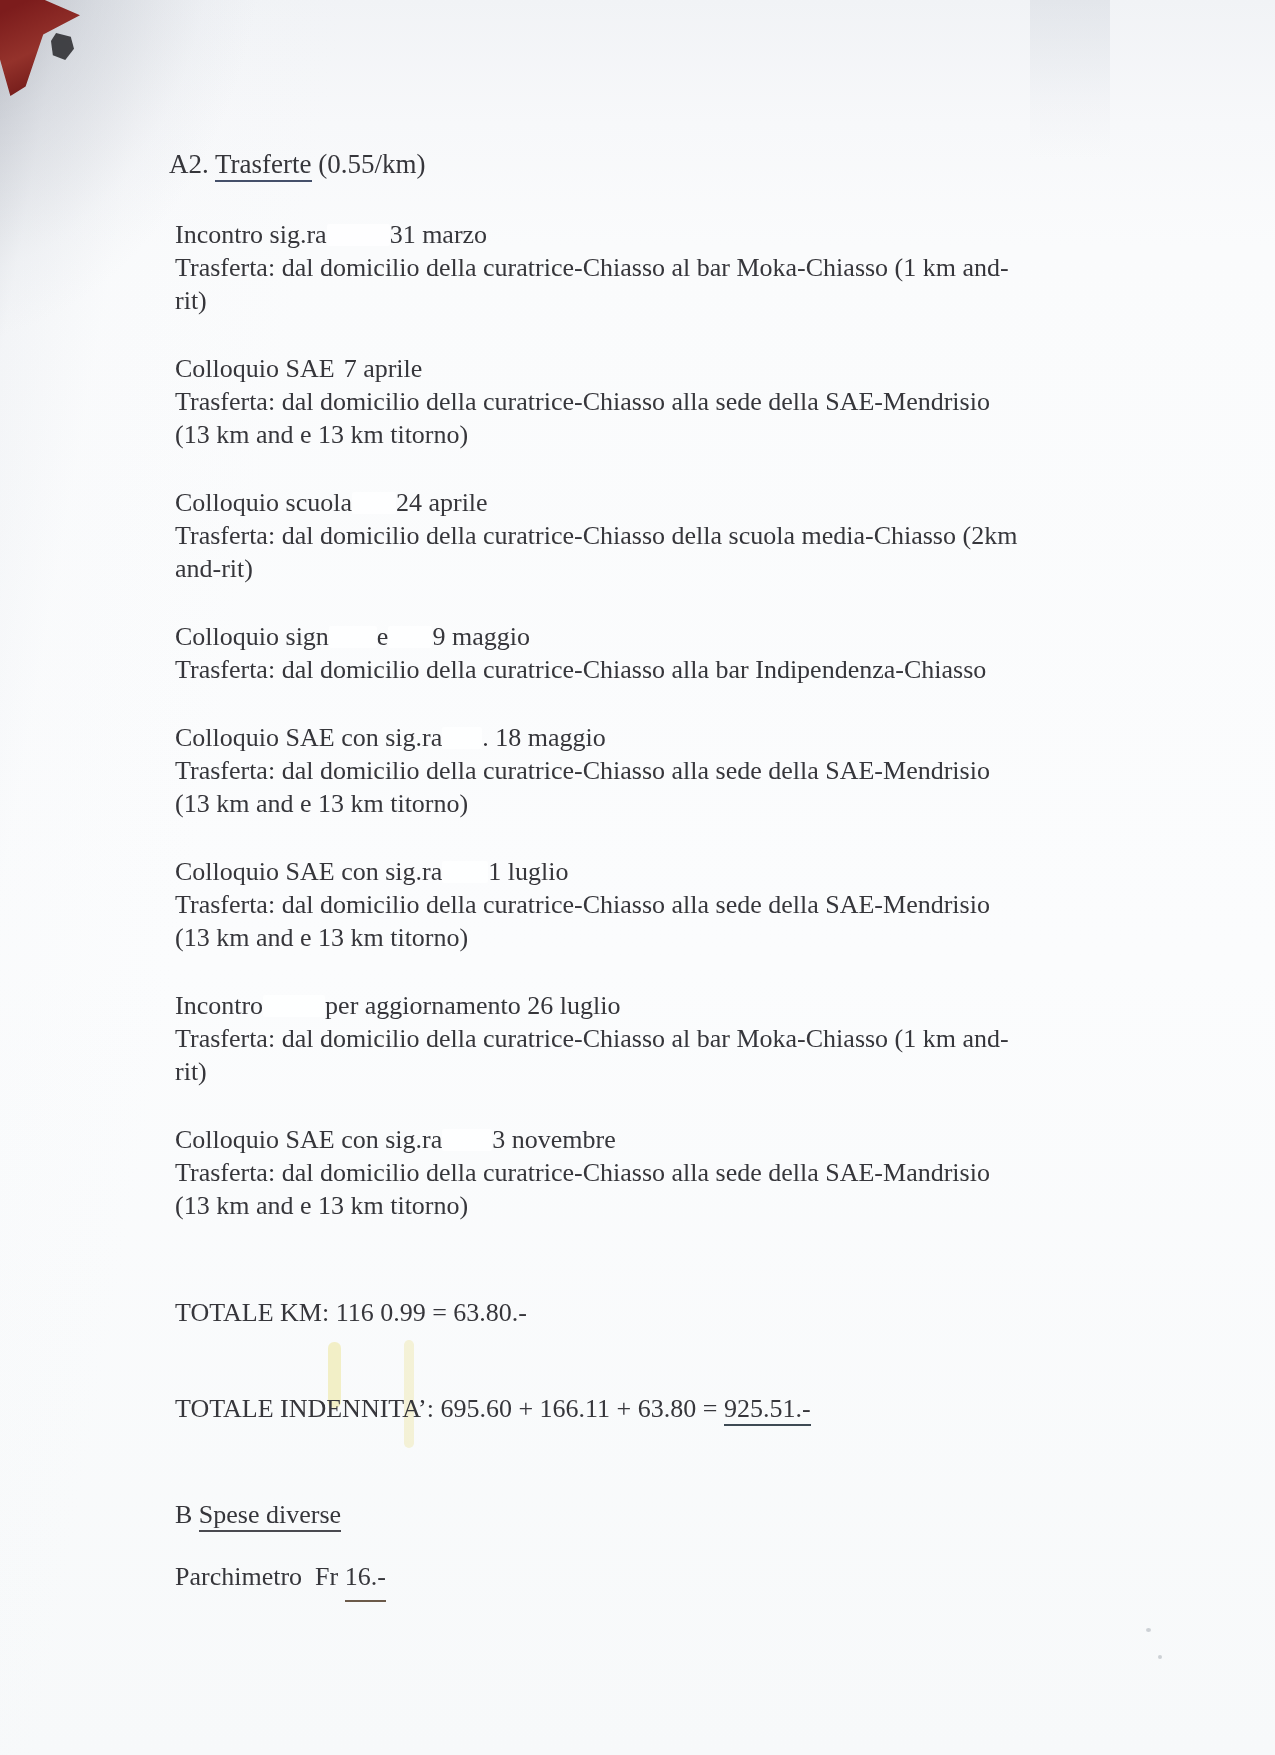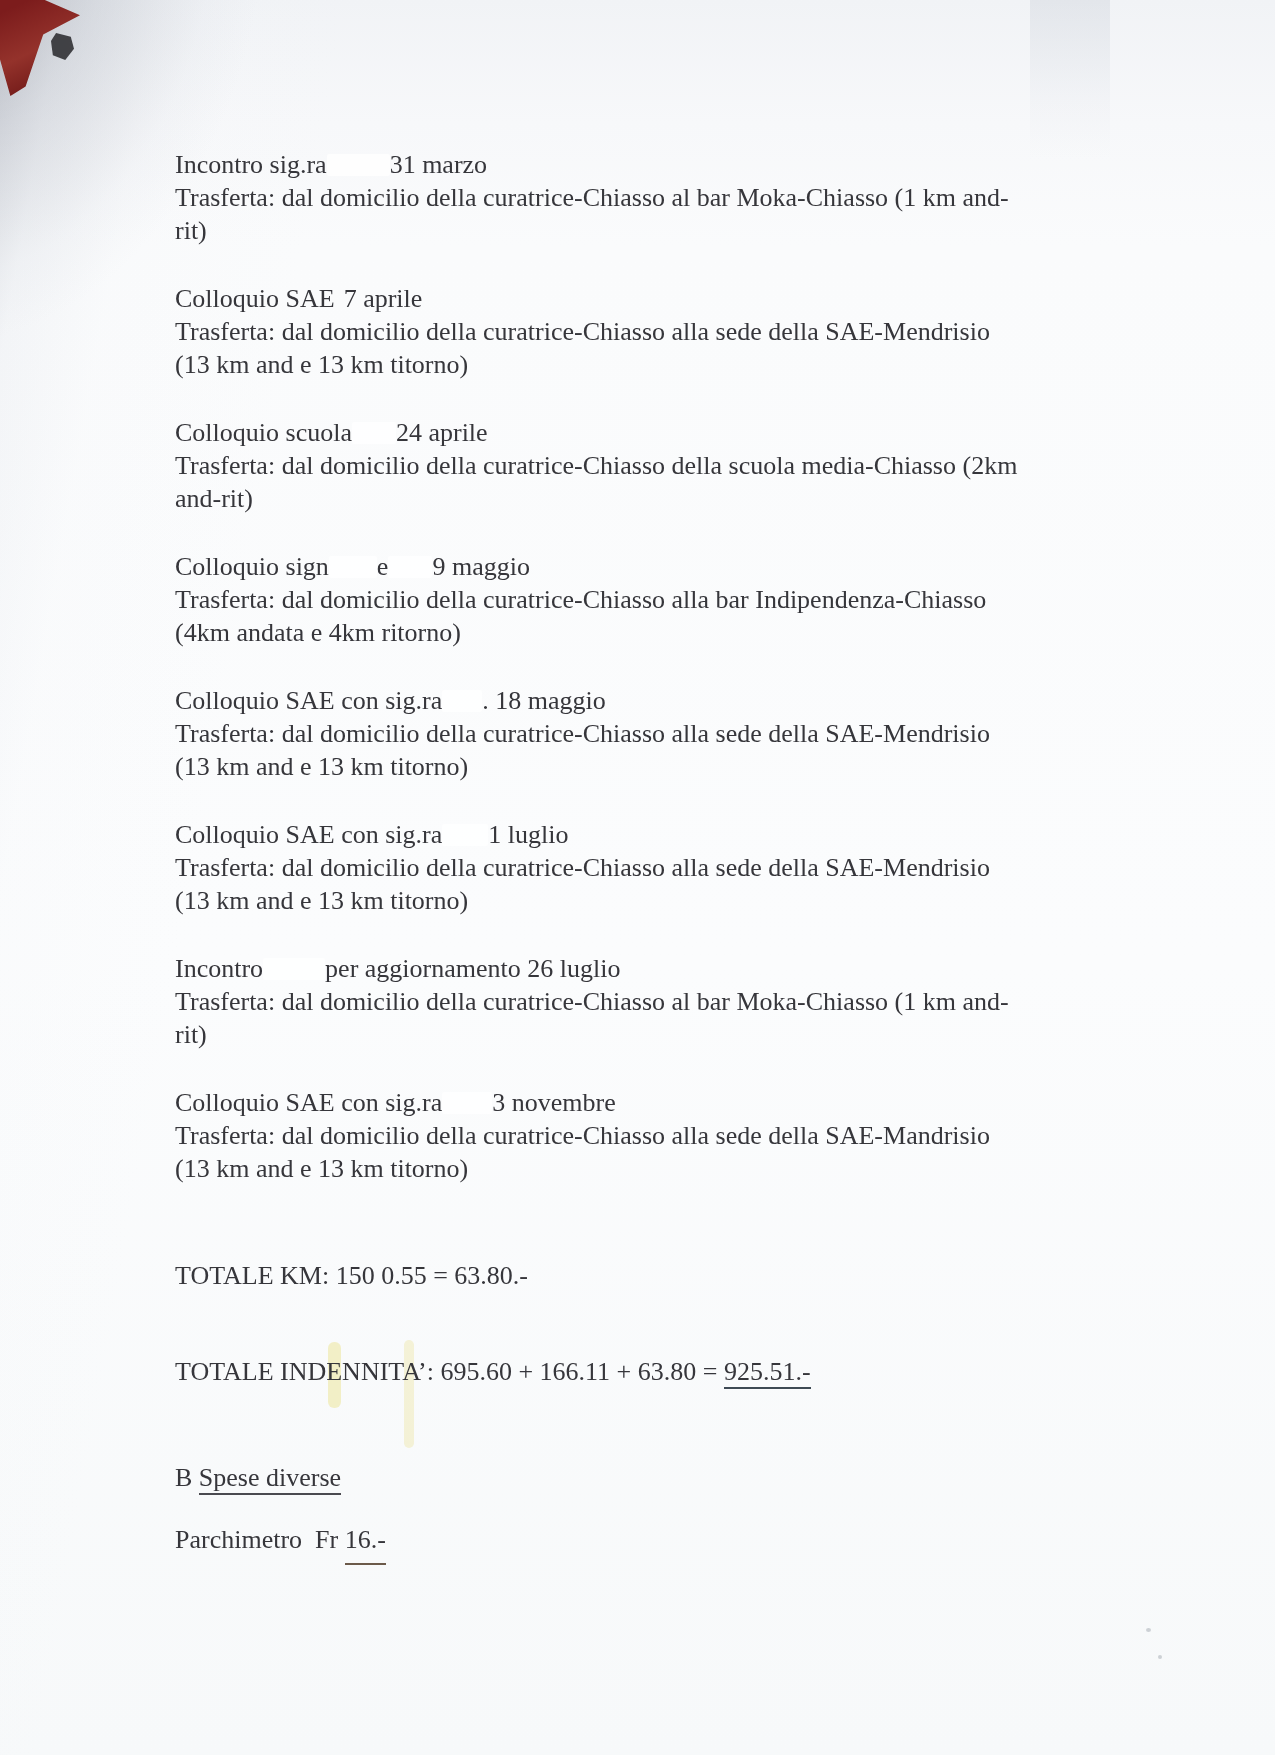--- a/index.html
+++ b/index.html
@@ -67,20 +67,21 @@
   <div class="band-right"></div>
   <div class="corner-red"></div>
   <div class="ink-blot"></div>
   <div class="highlight hl-1"></div>
   <div class="highlight hl-2"></div>
   <div class="speck speck-1"></div>
   <div class="speck speck-2"></div>
 
   <div class="content">
 
+    <p class="title"><span>A2. </span><span class="u-title">Trasferte</span><span> (0.55/km)</span></p>
 
     <div class="entry">
       <p><span>Incontro sig.ra</span><span class="redact" style="width:63px"></span><span>31 marzo</span></p>
       <p>Trasferta: dal domicilio della curatrice-Chiasso al bar Moka-Chiasso (1 km and-</p>
       <p>rit)</p>
     </div>
 
     <div class="entry">
       <p><span>Colloquio SAE</span><span class="sp"></span><span>7 aprile</span></p>
       <p>Trasferta: dal domicilio della curatrice-Chiasso alla sede della SAE-Mendrisio</p>
@@ -89,21 +90,20 @@
 
     <div class="entry">
       <p><span>Colloquio scuola</span><span class="redact" style="width:44px"></span><span>24 aprile</span></p>
       <p>Trasferta: dal domicilio della curatrice-Chiasso della scuola media-Chiasso (2km</p>
       <p>and-rit)</p>
     </div>
 
     <div class="entry">
       <p><span>Colloquio sign</span><span class="redact" style="width:48px"></span><span>e</span><span class="redact" style="width:44px"></span><span>9 maggio</span></p>
       <p>Trasferta: dal domicilio della curatrice-Chiasso alla bar Indipendenza-Chiasso</p>
-      <p>(4km andata e 4km ritorno)</p>
     </div>
 
     <div class="entry">
       <p><span>Colloquio SAE con sig.ra</span><span class="redact" style="width:40px"></span><span>. 18 maggio</span></p>
       <p>Trasferta: dal domicilio della curatrice-Chiasso alla sede della SAE-Mendrisio</p>
       <p>(13 km and e 13 km titorno)</p>
     </div>
 
     <div class="entry">
       <p><span>Colloquio SAE con sig.ra</span><span class="redact" style="width:46px"></span><span>1 luglio</span></p>
@@ -116,21 +116,21 @@
       <p>Trasferta: dal domicilio della curatrice-Chiasso al bar Moka-Chiasso (1 km and-</p>
       <p>rit)</p>
     </div>
 
     <div class="entry">
       <p><span>Colloquio SAE con sig.ra</span><span class="redact" style="width:50px"></span><span>3 novembre</span></p>
       <p>Trasferta: dal domicilio della curatrice-Chiasso alla sede della SAE-Mandrisio</p>
       <p>(13 km and e 13 km titorno)</p>
     </div>
 
-    <p class="total t-km">TOTALE KM: 150 0.55 = 63.80.-</p>
+    <p class="total t-km">TOTALE KM: 116 0.99 = 63.80.-</p>
 
     <p class="total t-ind"><span>TOTALE INDENNITA’: 695.60 + 166.11 + 63.80 = </span><span class="u-val">925.51.-</span></p>
 
     <p class="b-head"><span>B </span><span class="u-b">Spese diverse</span></p>
 
     <p class="park"><span>Parchimetro  Fr </span><span class="u-park">16.-</span></p>
 
   </div>
 </div>
 

